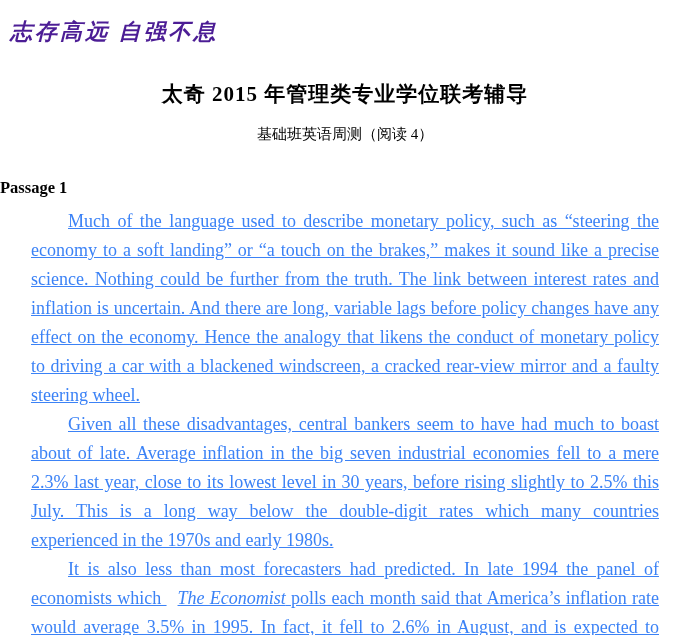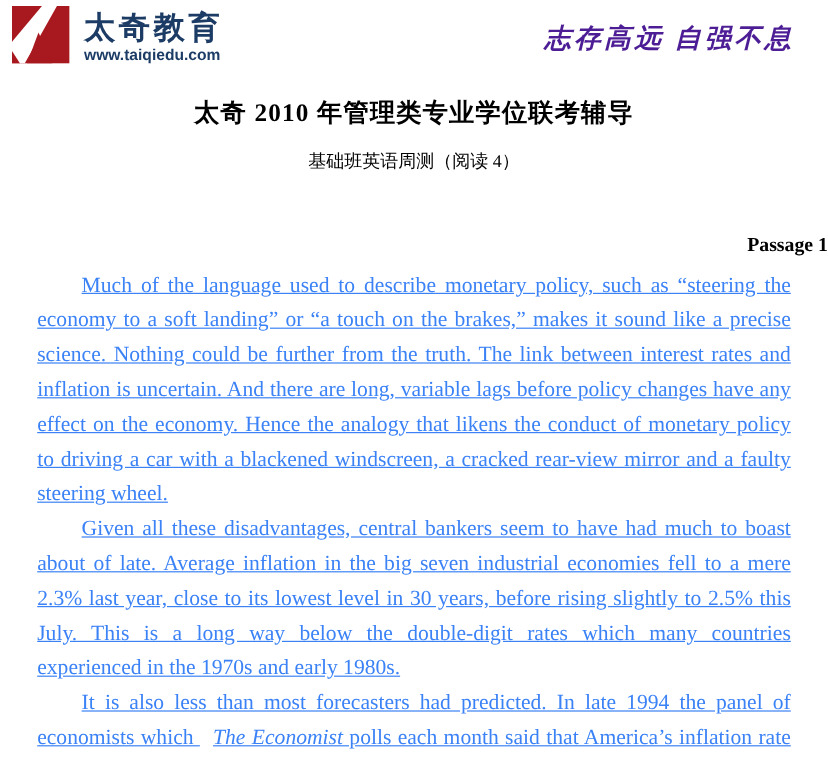--- a/index.html
+++ b/index.html
@@ -72,22 +72,22 @@
     letter-spacing: 1px;
     color: #000000;
   }
   .doc-subtitle {
     margin-top: 17px;
     text-align: center;
     font-size: 15px;
     color: #000000;
   }
   .passage-heading {
-    margin-top: 50px;
-    text-align: right;
+    margin-top: 34px;
+    text-align: left;
     font-weight: bold;
     font-size: 16.5px;
     color: #000000;
   }
   
   .body-text {
     margin: 9px 31px 0 31px;
   }
   .body-text p {
     font-size: 18px;
@@ -98,36 +98,24 @@
     text-decoration: underline;
   }
   .body-text p .em { font-style: italic; margin-left: 11px; }
 </style>
 </head>
 <body>
 
 <div class="page">
 
   <div class="header">
-    <div class="brand">
-      <svg class="brand-mark" viewBox="0 0 100 100" aria-hidden="true">
-        <rect x="0" y="0" width="100" height="100" fill="#a8191f"></rect>
-        <polygon points="52,0 78,0 22,100 0,100 0,62" fill="#ffffff"></polygon>
-        <polygon points="0,78 14,100 0,100" fill="#a8191f"></polygon>
-        <polygon points="46,46 70,100 26,100" fill="#a8191f"></polygon>
-      </svg>
-      <div class="brand-text">
-        <span class="brand-name">太奇教育</span>
-        <span class="brand-site">www.taiqiedu.com</span>
-      </div>
-    </div>
     <div class="motto">志存高远 自强不息</div>
   </div>
 
-  <div class="doc-title">太奇 2010 年管理类专业学位联考辅导</div>
+  <div class="doc-title">太奇 2015 年管理类专业学位联考辅导</div>
   <div class="doc-subtitle">基础班英语周测（阅读 4）</div>
   <div class="passage-heading">Passage 1</div>
 
   <div class="body-text">
     <p>Much of the language used to describe monetary policy, such as “steering the economy to a soft landing” or “a touch on the brakes,” makes it sound like a precise science. Nothing could be further from the truth. The link between interest rates and inflation is uncertain. And there are long, variable lags before policy changes have any effect on the economy. Hence the analogy that likens the conduct of monetary policy to driving a car with a blackened windscreen, a cracked rear-view mirror and a faulty steering wheel.</p>
     <p>Given all these disadvantages, central bankers seem to have had much to boast about of late. Average inflation in the big seven industrial economies fell to a mere 2.3% last year, close to its lowest level in 30 years, before rising slightly to 2.5% this July. This is a long way below the double-digit rates which many countries experienced in the 1970s and early 1980s.</p>
     <p><span>It is also less than most forecasters had predicted. In late 1994 the panel of economists which </span><span class="em">The Economist</span><span> polls each month said that America’s inflation rate would average 3.5% in 1995. In fact, it fell to 2.6% in August, and is expected to average only about 3% for the year as a whole. In Britain and Japan inflation is running half a percentage point below the rate predicted at the end of last year. This is no flash in the pan; over the past couple of years, inflation has been consistently lower than expected in Britain and America.</span></p>
   </div>
 
 </div>

